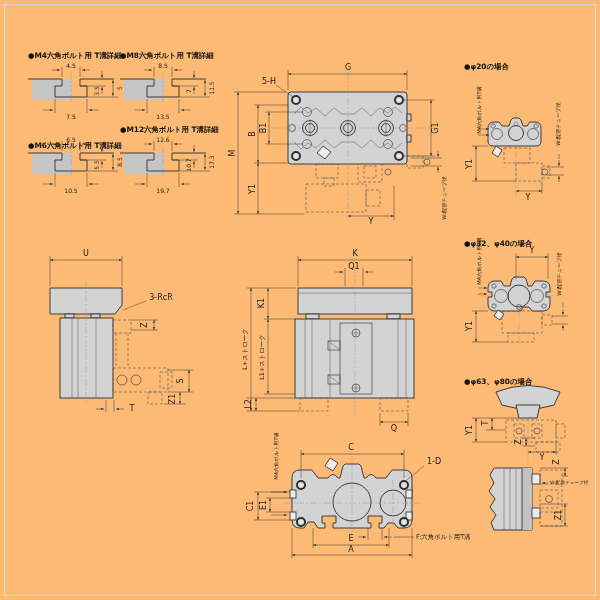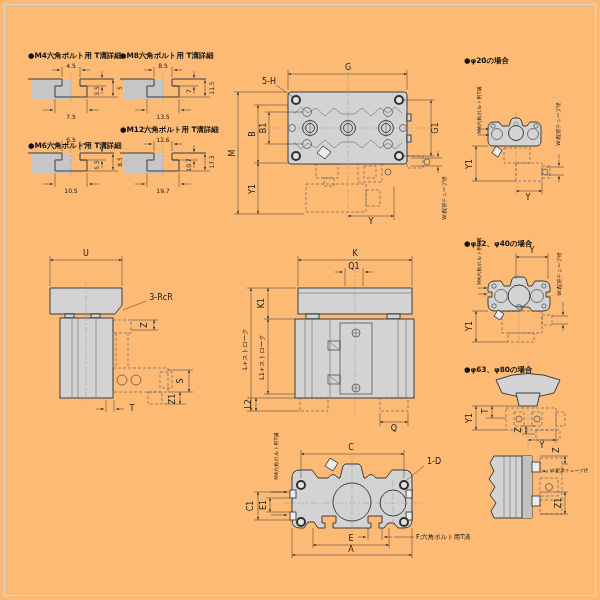--- a/index.html
+++ b/index.html
@@ -236,21 +236,21 @@
     <span class="lb rot" style="left:5px;top:95px">M</span>
     <span class="lb rot" style="left:25px;top:76px">B</span>
     <span class="lb rot" style="left:36px;top:70px">B1</span>
     <span class="lb rot" style="left:25px;top:131px">Y1</span>
     <span class="lb rot" style="left:208px;top:70px">G1</span>
     <span class="lb" style="left:143px;top:164px">Y</span>
     <span class="lb rot jp" style="left:217px;top:140px">W:配管チューブ径</span>
   </div>
 
   <div class="view" style="left:458px;top:46px;width:142px;height:180px">
-    <span class="ttl" style="left:6px;top:11px">●φ20の場合</span>
+    <span class="ttl" style="left:6px;top:17px">●φ20の場合</span>
     <svg width="142" height="180" viewBox="0 0 142 180" style="left:0;top:0">
       <defs>
           <marker id="av20" markerWidth="7" markerHeight="6" refX="6" refY="2" orient="auto-start-reverse">
             <path d="M0,0L6,2L0,4Z" fill="#333"></path>
           </marker>
         </defs>
       <line x1="58" y1="66" x2="58" y2="150" class="cl"></line>
       <rect x="46" y="102" width="26" height="15" class="dash"></rect>
       <rect x="58" y="117" width="26" height="18" class="dash"></rect>
       <rect x="84" y="120" width="8" height="12" class="dash"></rect>
@@ -318,21 +318,21 @@
       <line x1="105" y1="83" x2="105" y2="89" class="dim" marker-end="url(#av32)"></line>
       <line x1="105" y1="105" x2="105" y2="99" class="dim" marker-end="url(#av32)"></line>
       <line x1="105" y1="76" x2="105" y2="82" class="ext"></line>
     </svg>
     <span class="lb" style="left:74px;top:25px">Y</span>
     <span class="lb rot jp" style="left:22px;top:35px">M4六角ボルト用T溝</span>
     <span class="lb rot jp" style="left:102px;top:48px">W:配管チューブ径</span>
     <span class="lb rot" style="left:12px;top:100px">Y1</span>
   </div>
 
-  <div class="view" style="left:458px;top:350px;width:142px;height:215px">
+  <div class="view" style="left:458px;top:362px;width:142px;height:215px">
     <span class="ttl" style="left:6px;top:16px">●φ63、φ80の場合</span>
     <svg width="142" height="215" viewBox="0 0 142 215" style="left:0;top:0">
       <defs>
           <marker id="av63" markerWidth="7" markerHeight="6" refX="6" refY="2" orient="auto-start-reverse">
             <path d="M0,0L6,2L0,4Z" fill="#333"></path>
           </marker>
         </defs>
       <line x1="70" y1="12" x2="70" y2="100" class="cl"></line>
       <path d="M38,30 Q70,17 102,30 L96,43 Q70,51 44,43 Z" class="body"></path>
       <polygon points="58,43 82,43 79,56 61,56" class="body"></polygon>

